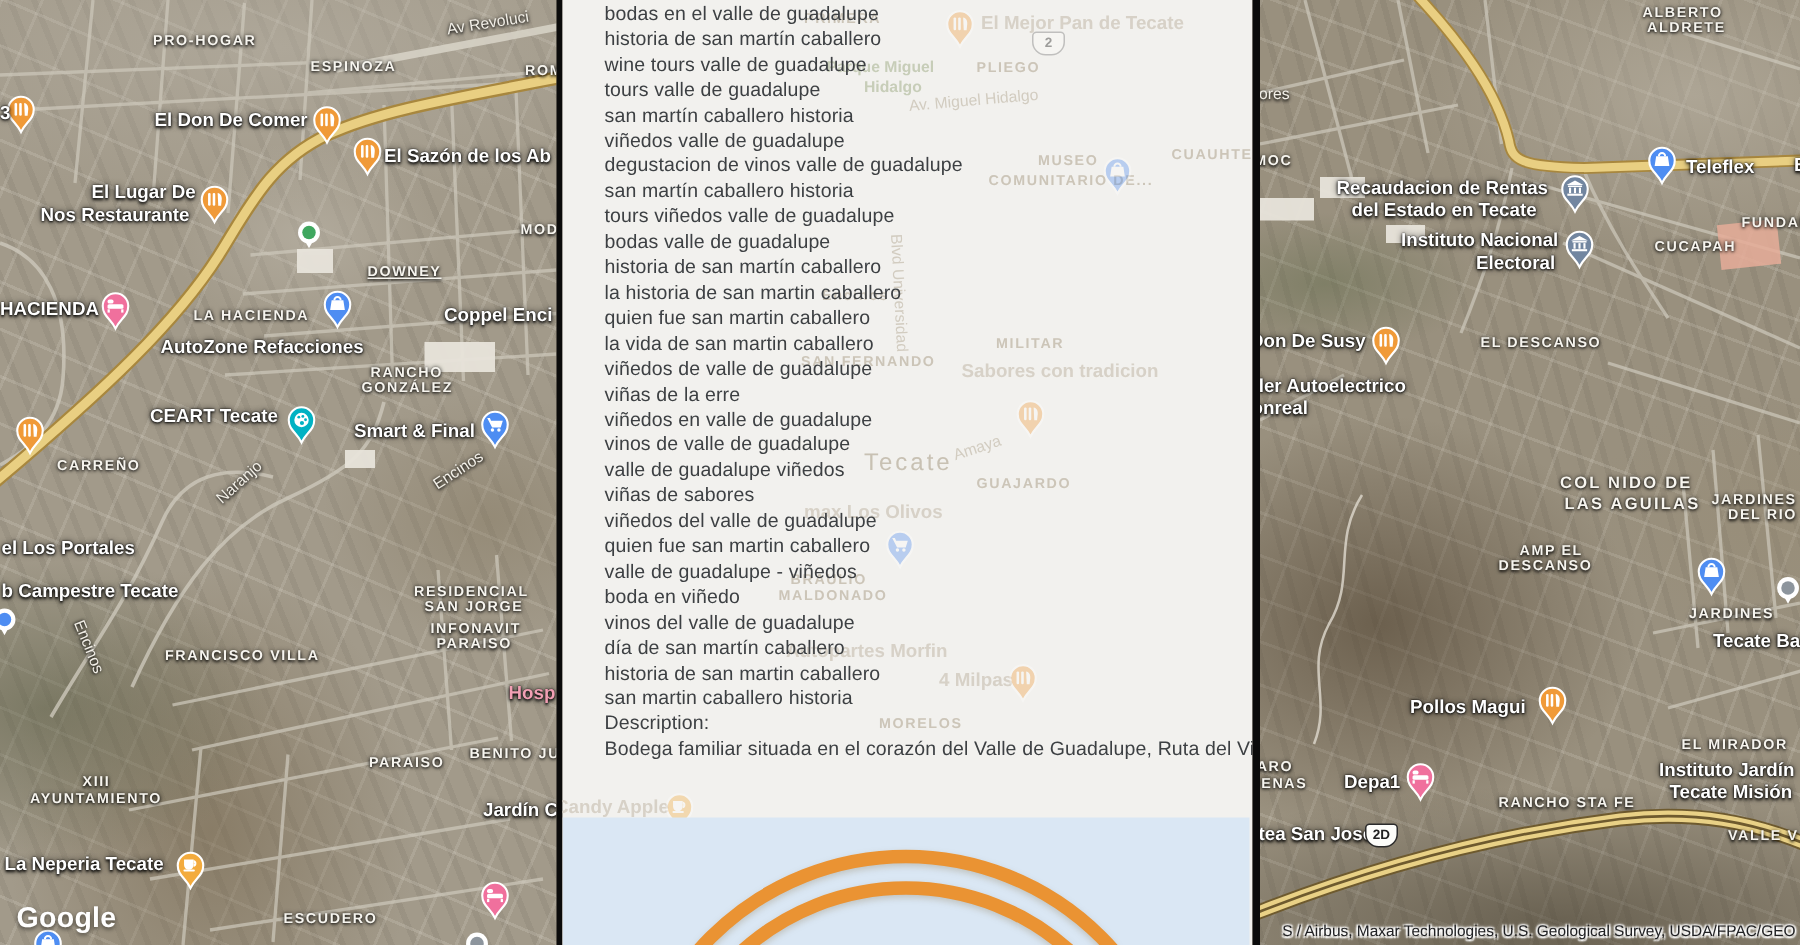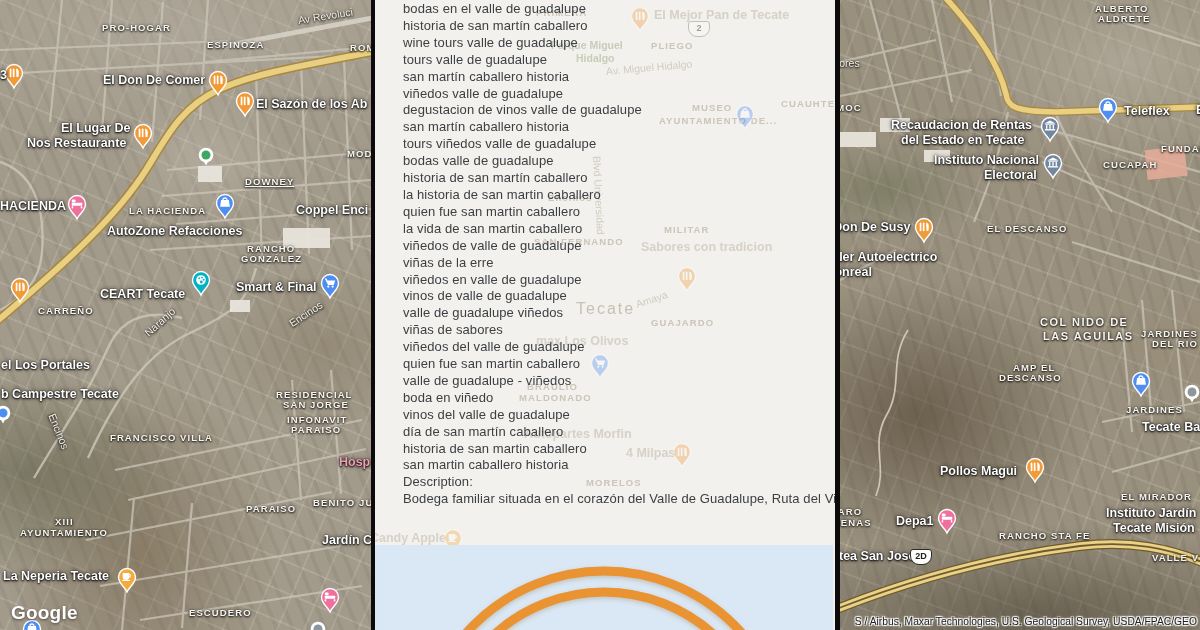--- a/index.html
+++ b/index.html
@@ -212,21 +212,21 @@
         <div class="lbl lbl-poi" style="left: 61px; top: 121px;">El Lugar De</div>
         <div class="lbl lbl-poi" style="left: 27px; top: 136px;">Nos Restaurante</div>
         <div class="lbl lbl-area" style="left: 347px; top: 148px;">MODE</div>
         <div class="lbl lbl-area" style="left: 245px; top: 176px; text-decoration: underline;">DOWNEY</div>
         <div class="lbl lbl-poi" style="left: 0px; top: 199px;">HACIENDA</div>
         <div class="lbl lbl-area" style="left: 129px; top: 205px;">LA HACIENDA</div>
         <div class="lbl lbl-poi" style="left: 296px; top: 203px;">Coppel Enci</div>
         <div class="lbl lbl-poi" style="left: 107px; top: 224px;">AutoZone Refacciones</div>
         <div class="lbl lbl-area" style="left: 247px; top: 243px;">RANCHO</div>
         <div class="lbl lbl-area" style="left: 241px; top: 253px;">GONZÁLEZ</div>
-        <div class="lbl lbl-poi" style="left: 100px; top: 287px;">CEART Tecate</div>
+        <div class="lbl lbl-poi" style="left: 100px; top: 270px;">CEART Tecate</div>
         <div class="lbl lbl-poi" style="left: 236px; top: 280px;">Smart &amp; Final</div>
         <div class="lbl lbl-area" style="left: 38px; top: 305px;">CARREÑO</div>
         <div class="lbl lbl-road" style="left: 146px; top: 328px; transform: rotate(-42deg);">Naranjo</div>
         <div class="lbl lbl-road" style="left: 290px; top: 318px; transform: rotate(-33deg);">Encinos</div>
         <div class="lbl lbl-poi" style="left: 1px; top: 358px; text-align: right;">el Los Portales</div>
         <div class="lbl lbl-poi" style="left: 1px; top: 387px;">b Campestre Tecate</div>
         <div class="lbl lbl-road" style="left: 52px; top: 408px; transform: rotate(68deg);">Encinos</div>
         <div class="lbl lbl-area" style="left: 276px; top: 389px;">RESIDENCIAL</div>
         <div class="lbl lbl-area" style="left: 283px; top: 399px;">SAN JORGE</div>
         <div class="lbl lbl-area" style="left: 287px; top: 414px;">INFONAVIT</div>
@@ -248,21 +248,21 @@
 
   <div class="panel">
     <div class="ghosts" id="ghost-layer">
         <div class="lbl lbl-g lbl-garea" style="left: 161px; top: 7px;">PRIMERA</div>
         <div class="lbl lbl-g lbl-gpoi" style="left: 279px; top: 8px;">El Mejor Pan de Tecate</div>
         <div class="lbl lbl-g lbl-gpark" style="left: 176px; top: 39px;">Parque Miguel</div>
         <div class="lbl lbl-g lbl-gpark" style="left: 201px; top: 52px;">Hidalgo</div>
         <div class="lbl lbl-g lbl-garea" style="left: 276px; top: 40px;">PLIEGO</div>
         <div class="lbl lbl-g lbl-groad" style="left: 231px; top: 65px; transform: rotate(-5deg);">Av. Miguel Hidalgo</div>
         <div class="lbl lbl-g lbl-garea" style="left: 317px; top: 102px;">MUSEO</div>
-        <div class="lbl lbl-g lbl-garea" style="left: 284px; top: 115px;">AYUNTAMIENTO DE...</div>
+        <div class="lbl lbl-g lbl-garea" style="left: 284px; top: 115px;">COMUNITARIO DE...</div>
         <div class="lbl lbl-g lbl-garea" style="left: 406px; top: 98px;">CUAUHTE</div>
         <div class="lbl lbl-g lbl-groad" style="left: 222px; top: 150px; transform: rotate(87deg);">Blvd Universidad</div>
         <div class="lbl lbl-g lbl-garea" style="left: 173px; top: 192px;">Encinos</div>
         <div class="lbl lbl-g lbl-garea" style="left: 159px; top: 236px;">SAN FERNANDO</div>
         <div class="lbl lbl-g lbl-garea" style="left: 289px; top: 224px;">MILITAR</div>
         <div class="lbl lbl-g lbl-gpoi" style="left: 266px; top: 240px;">Sabores con tradicion</div>
         <div class="lbl lbl-g lbl-gcity" style="left: 201px; top: 300px;">Tecate</div>
         <div class="lbl lbl-g lbl-groad" style="left: 261px; top: 298px; transform: rotate(-18deg);">Amaya</div>
         <div class="lbl lbl-g lbl-garea" style="left: 276px; top: 317px;">GUAJARDO</div>
         <div class="lbl lbl-g lbl-gpoi" style="left: 161px; top: 334px;">max Los Olivos</div>

